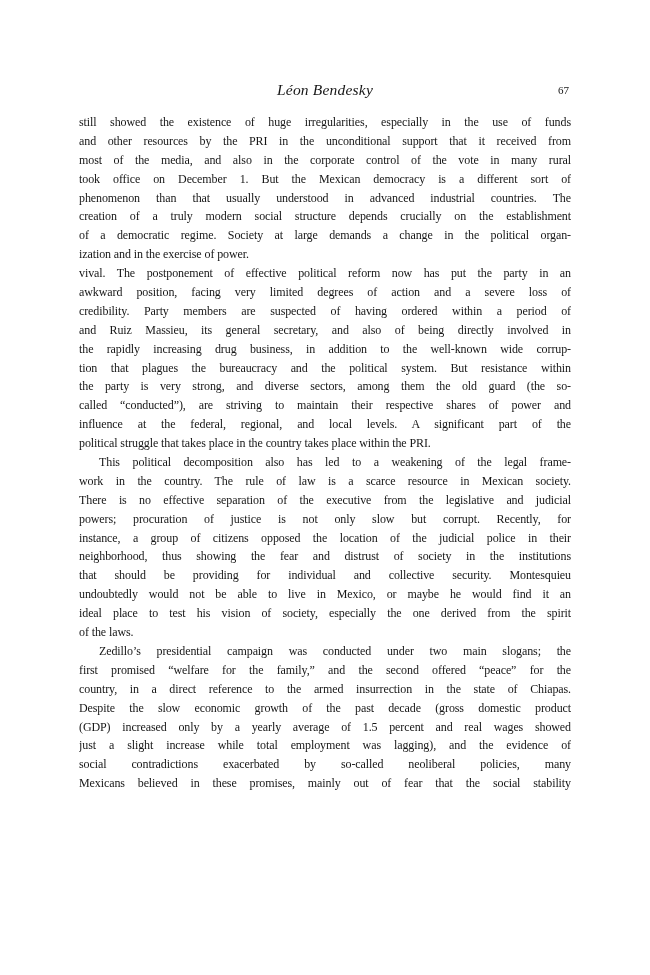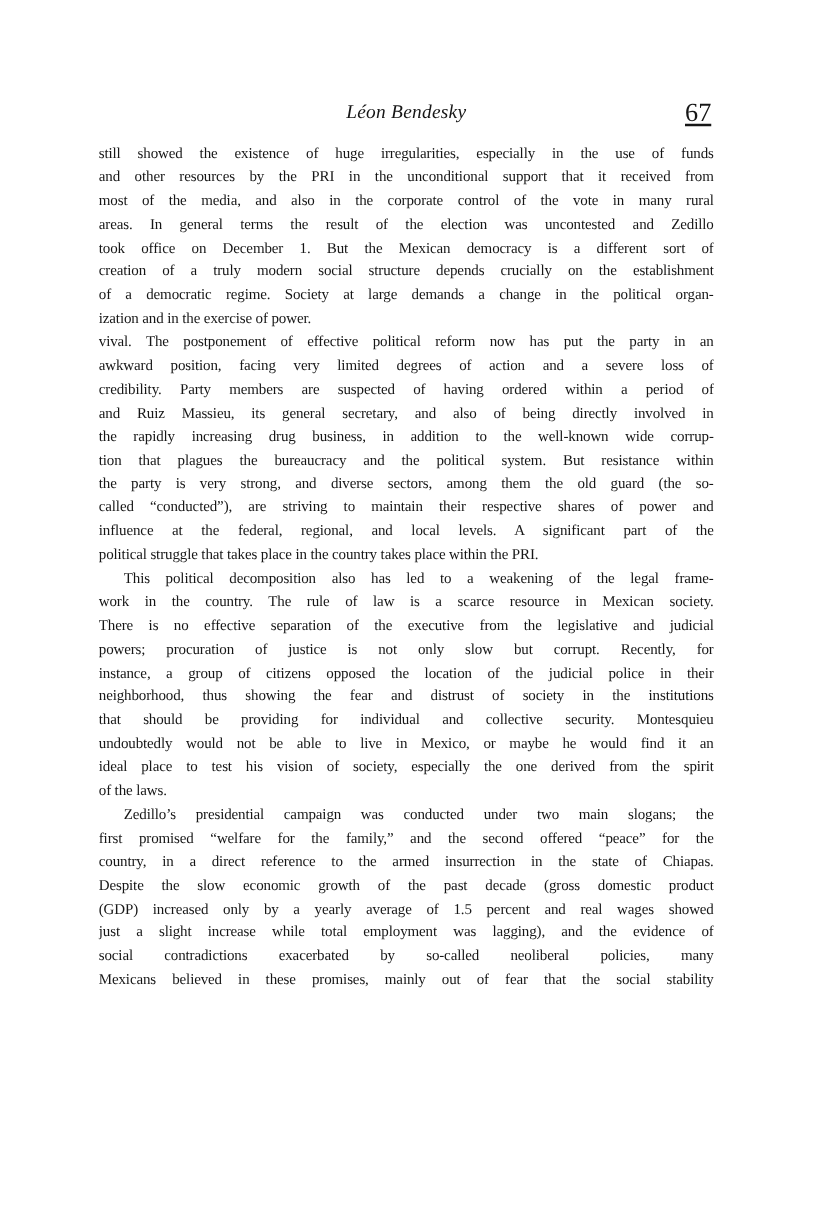--- a/index.html
+++ b/index.html
@@ -28,22 +28,21 @@
   }
   .running-header .author {
     font-style: italic;
     letter-spacing: 0.2px;
   }
   .running-header .pagenum {
     position: absolute;
     right: 2px;
     top: 0;
     font-style: normal;
-    font-size: 21px;
-    text-decoration: underline;
+    font-size: 11px;
   }
   .body-text {
     position: absolute;
     top: 113px;
     left: 79px;
     width: 492px;
   }
   .line {
     height: 18.9px;
     line-height: 18.9px;
@@ -66,22 +65,22 @@
 
 <div class="page">
   <div class="running-header">
     <span class="author">Léon Bendesky</span>
     <span class="pagenum">67</span>
   </div>
   <div class="body-text" id="body-text">
       <div class="line">still showed the existence of huge irregularities, especially in the use of funds</div>
       <div class="line">and other resources by the PRI in the unconditional support that it received from</div>
       <div class="line">most of the media, and also in the corporate control of the vote in many rural</div>
-      <div class="line">areas. In general terms the result of the election was uncontested and Zedillo</div>
       <div class="line">took office on December 1. But the Mexican democracy is a different sort of</div>
+      <div class="line">phenomenon than that usually understood in advanced industrial countries. The</div>
       <div class="line">creation of a truly modern social structure depends crucially on the establishment</div>
       <div class="line">of a democratic regime. Society at large demands a change in the political organ-</div>
       <div class="line natural-last">ization and in the exercise of power.</div>
       <div class="line">vival. The postponement of effective political reform now has put the party in an</div>
       <div class="line">awkward position, facing very limited degrees of action and a severe loss of</div>
       <div class="line">credibility. Party members are suspected of having ordered within a period of</div>
       <div class="line">and Ruiz Massieu, its general secretary, and also of being directly involved in</div>
       <div class="line">the rapidly increasing drug business, in addition to the well-known wide corrup-</div>
       <div class="line">tion that plagues the bureaucracy and the political system. But resistance within</div>
       <div class="line">the party is very strong, and diverse sectors, among them the old guard (the so-</div>

